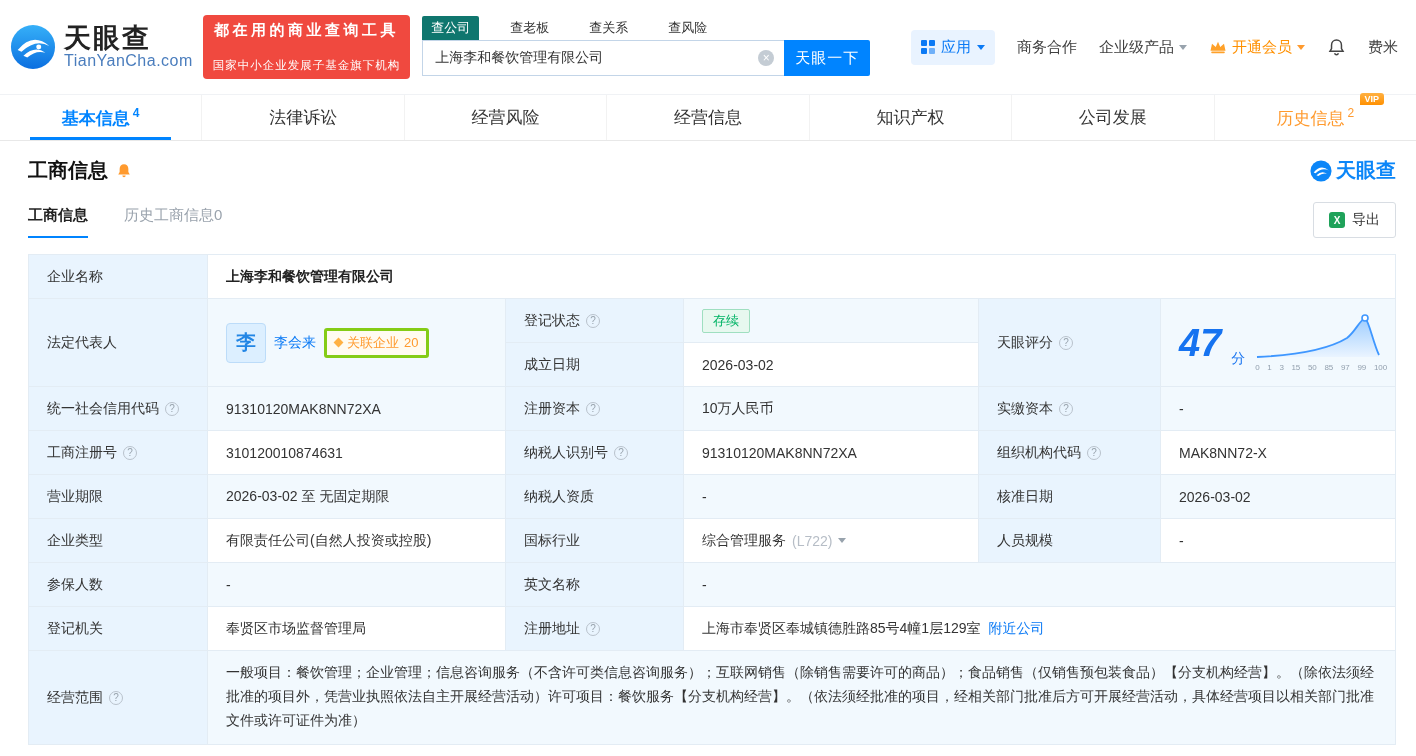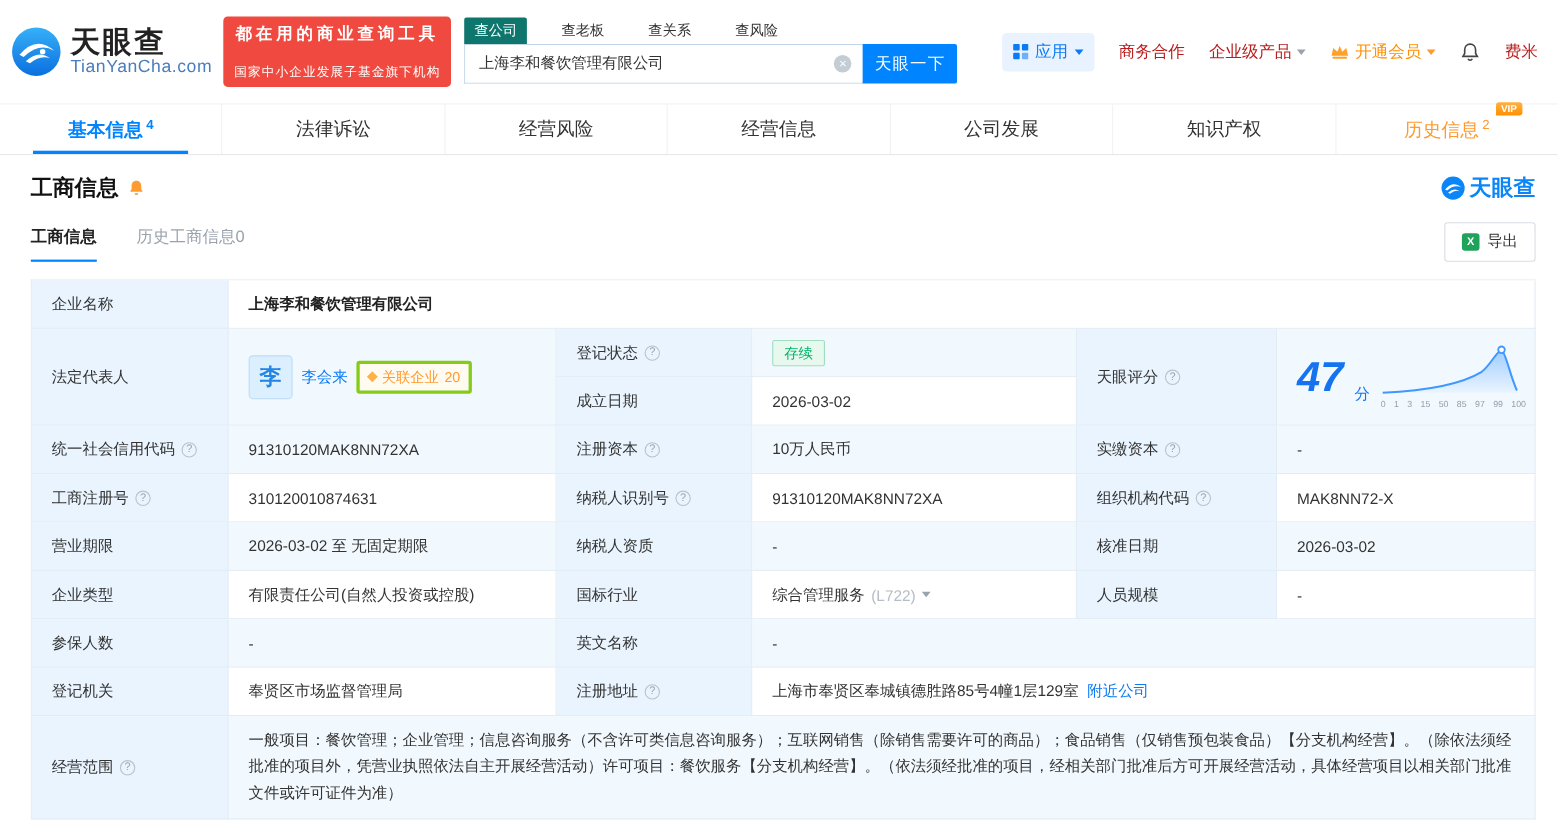--- a/index.html
+++ b/index.html
@@ -23,21 +23,21 @@
   .search-row { display:flex; height:36px; }
   .search-input-wrap { position:relative; width:362px; height:36px; border:1px solid #c3d5e8; border-right:none; background:#fff; }
   .search-input-wrap input { width:100%; height:100%; border:none; outline:none; padding:0 36px 0 12px; font-size:14px; color:#333; font-family:inherit; }
   .clear-ico { position:absolute; right:10px; top:50%; transform:translateY(-50%); width:16px; height:16px; border-radius:50%; background:#c4ccd4; color:#fff; font-size:12px; line-height:16px; text-align:center; cursor:pointer; }
   .search-btn { width:86px; height:36px; background:#0084ff; color:#fff; border:none; font-size:15px; letter-spacing:1px; border-radius:0 2px 2px 0; cursor:pointer; font-family:inherit; }
   .header-nav { margin-left:auto; display:flex; align-items:center; gap:22px; font-size:15px; white-space:nowrap; }
   .app-pill { display:flex; align-items:center; gap:6px; background:#e9f3ff; color:#0b7af5; padding:8px 10px; border-radius:4px; cursor:pointer; }
   .tri { width:0; height:0; border-left:4px solid transparent; border-right:4px solid transparent; border-top:5px solid #98a3ad; display:inline-block; }
   .tri.blue { border-top-color:#0b7af5; }
   .tri.orange { border-top-color:#ff9a2e; }
-  .nav-item { cursor:pointer; display:flex; align-items:center; gap:5px; color:#b91c1c; }
+  .nav-item { cursor:pointer; display:flex; align-items:center; gap:5px; color:#404040; }
   .nav-item.vip { color:#ff9000; }
   .bell-btn { cursor:pointer; display:flex; align-items:center; }
   
   .main-tabs { display:flex; height:46px; border-bottom:1px solid #e8e8e8; }
   .mtab { flex:1; display:flex; align-items:center; justify-content:center; font-size:17px; color:#333; position:relative; cursor:pointer; border-right:1px solid #f2f2f2; }
   .mtab:last-child { border-right:none; }
   .mtab .sup { font-size:12px; vertical-align:super; margin-left:3px; }
   .mtab.active { color:#0084ff; font-weight:bold; }
   .mtab.active::after { content:""; position:absolute; left:15%; right:15%; bottom:0; height:3px; background:#0084ff; }
   .mtab.viptab { color:#ff9a2e; }
@@ -166,24 +166,24 @@
   <div class="mtab">
       <span>法律诉讼</span>
     </div>
   <div class="mtab">
       <span>经营风险</span>
     </div>
   <div class="mtab">
       <span>经营信息</span>
     </div>
   <div class="mtab">
+      <span>知识产权</span>
+    </div>
+  <div class="mtab">
       <span>公司发展</span>
-    </div>
-  <div class="mtab">
-      <span>知识产权</span>
     </div>
   <div class="mtab viptab">
     <span class="tabwrap">
       <span>历史信息</span><span class="sup">2</span>
       <span class="vip-badge">VIP</span>
     </span>
   </div>
 </nav>
 
 <div class="section-head">

